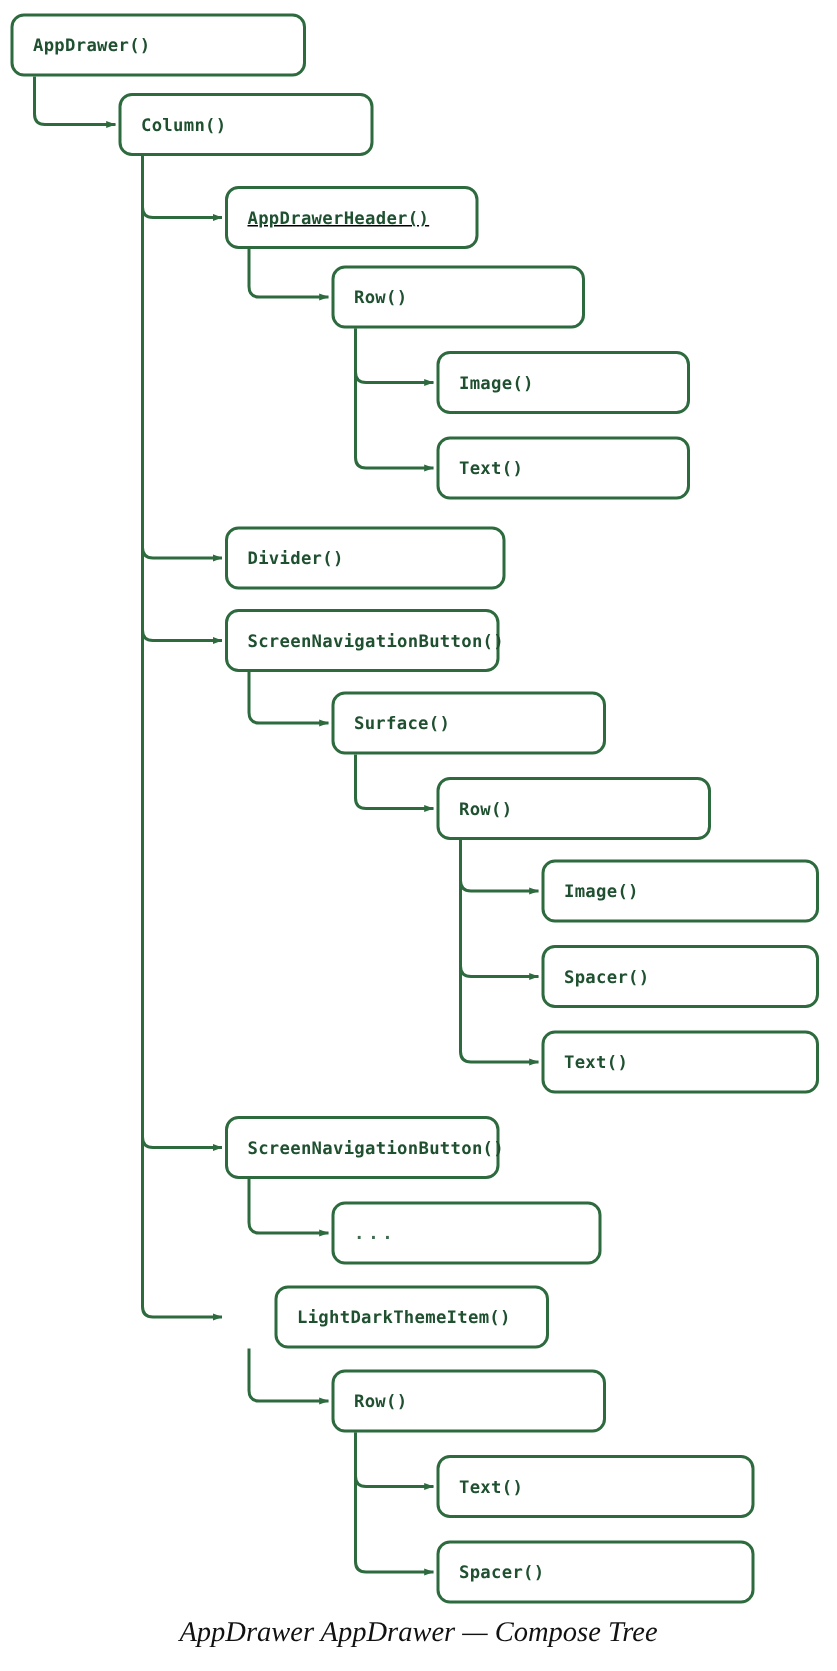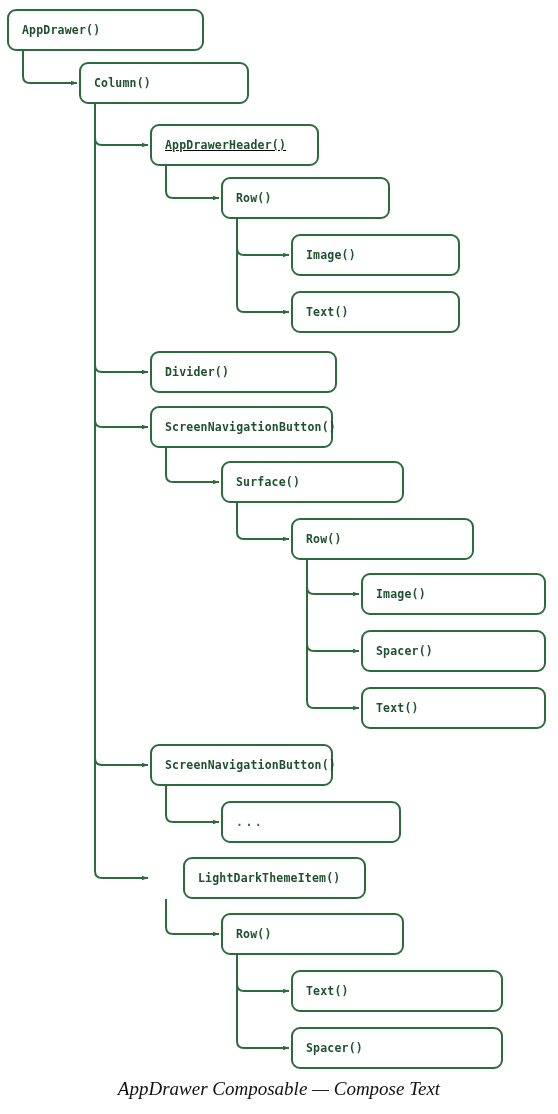--- a/index.html
+++ b/index.html
@@ -146,14 +146,14 @@
       <div class="node" style="left: 221px; top: 913px; width: 183px;">
         <span class="label">Row()</span>
       </div>
       <div class="node" style="left: 291px; top: 970px; width: 212px;">
         <span class="label">Text()</span>
       </div>
       <div class="node" style="left: 291px; top: 1027px; width: 212px;">
         <span class="label">Spacer()</span>
       </div>
     </div>
-  <div class="caption">AppDrawer Composable — Compose Text</div>
+  <div class="caption">AppDrawer AppDrawer — Compose Tree</div>
 </div>
 
 </body></html>

